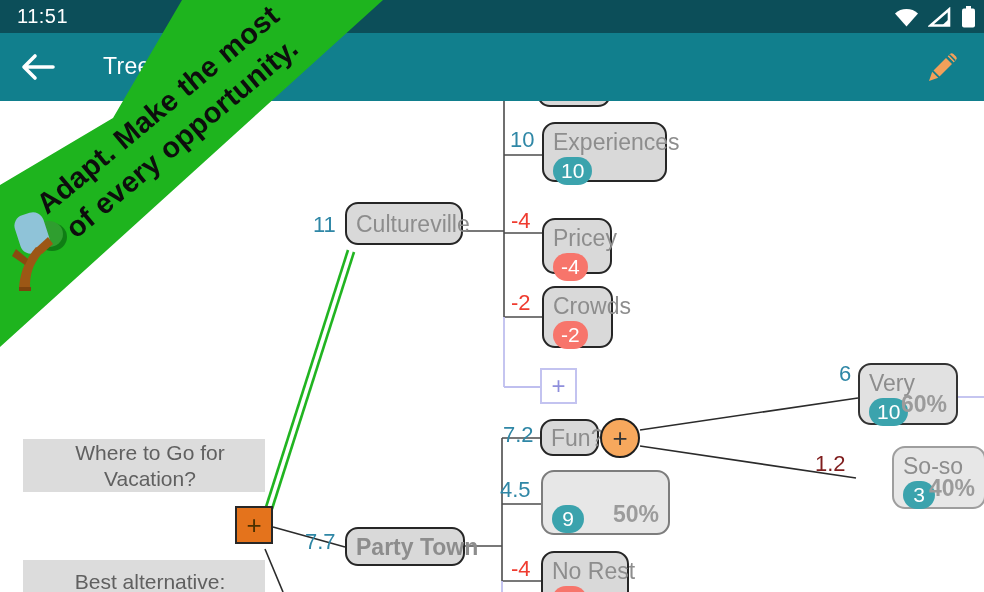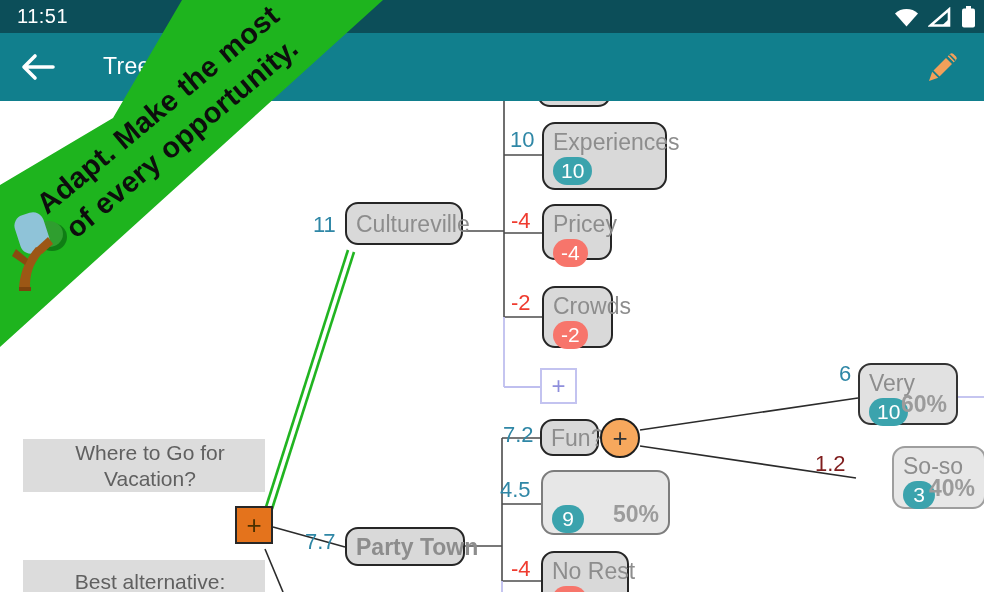--- a/index.html
+++ b/index.html
@@ -74,25 +74,25 @@
         <line x1="958" y1="397" x2="984" y2="397" stroke="#bfbfef" stroke-width="1.8"></line>
         <line x1="950" y1="489" x2="984" y2="489" stroke="#bfbfef" stroke-width="1.8"></line>
         <line x1="266" y1="507" x2="348" y2="250" stroke="#21b421" stroke-width="2.6"></line>
         <line x1="272" y1="509" x2="354" y2="252" stroke="#21b421" stroke-width="2.6"></line>
       </svg>
     <div id="nodes">
         <div class="node" style="left: 537px; top: 50px; width: 74px; height: 57px;"></div>
         <div class="node center" style="left: 345px; top: 202px; width: 118px; height: 43px;">
           <span class="ttl">Cultureville</span>
         </div>
-        <div class="node" style="left: 542px; top: 122px; width: 125px; height: 68px;">
+        <div class="node" style="left: 542px; top: 122px; width: 125px; height: 60px;">
           <span class="ttl">Experiences</span>
           <span class="badge" style="background: rgb(59, 163, 173);">10</span>
         </div>
-        <div class="node" style="left: 542px; top: 204px; width: 70px; height: 56px;">
+        <div class="node" style="left: 542px; top: 218px; width: 70px; height: 56px;">
           <span class="ttl">Pricey</span>
           <span class="badge" style="background: rgb(247, 117, 107);">-4</span>
         </div>
         <div class="node" style="left: 542px; top: 286px; width: 71px; height: 62px;">
           <span class="ttl">Crowds</span>
           <span class="badge" style="background: rgb(247, 117, 107);">-2</span>
         </div>
         <div class="plus-sq" style="left: 540px; top: 368px; width: 37px; height: 36px;">+</div>
         <div class="node center" style="left: 345px; top: 527px; width: 120px; height: 39px; font-weight: bold;">
           <span class="ttl">Party Town</span>

